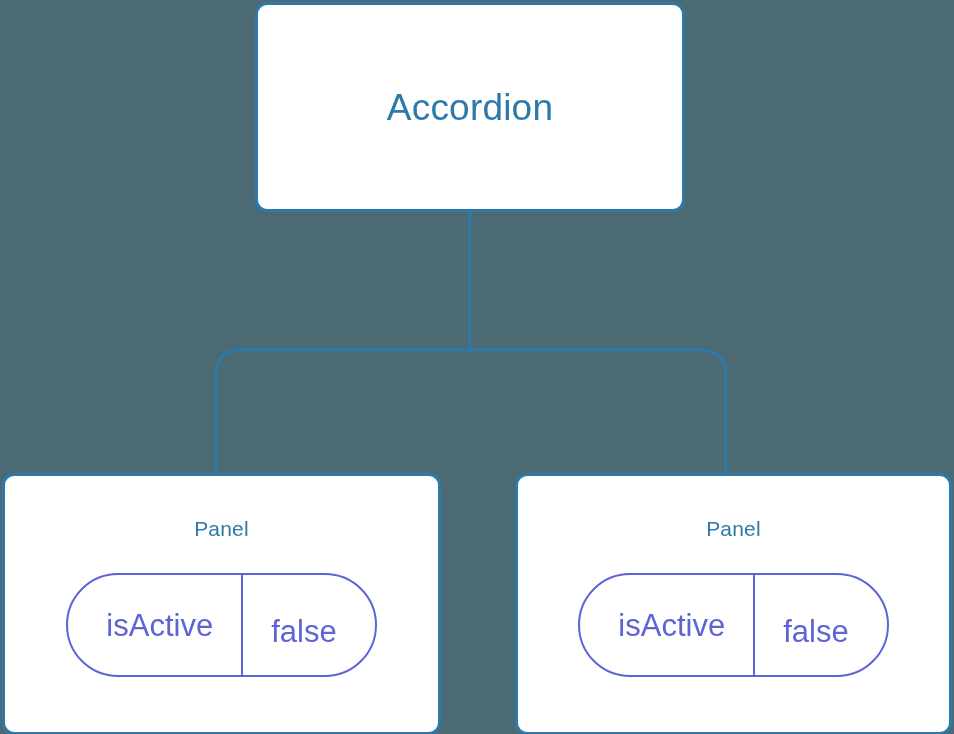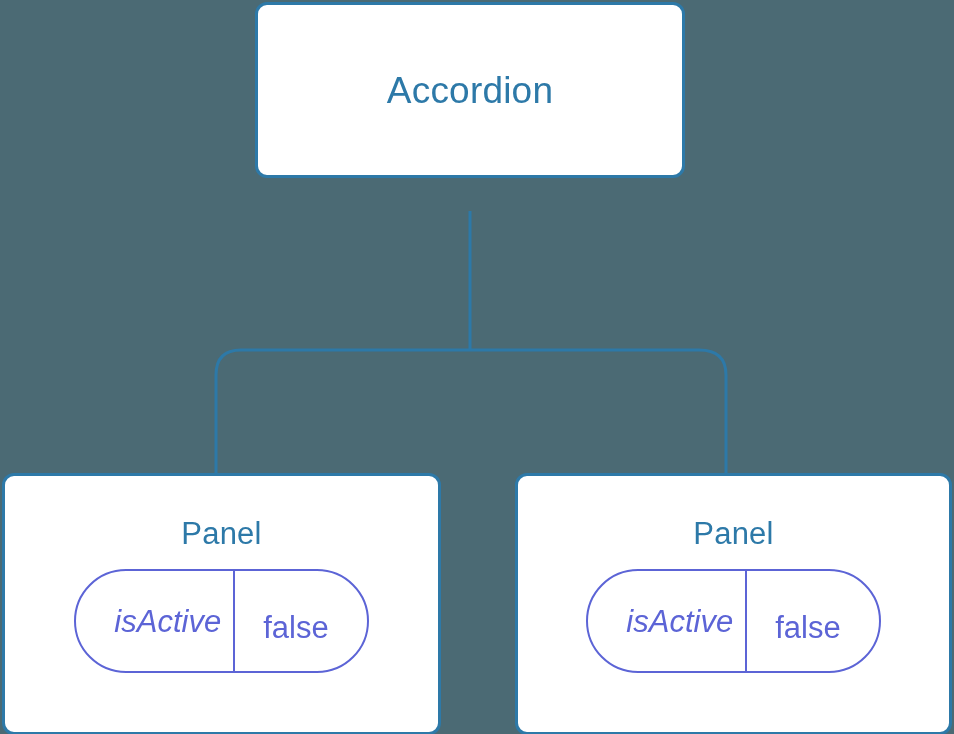--- a/index.html
+++ b/index.html
@@ -48,21 +48,21 @@
     font-weight: 400;
     letter-spacing: 0.2px;
     white-space: nowrap;
   }
 
   
   #node-accordion {
     left: 255px;
     top: 2px;
     width: 430px;
-    height: 176px;
+    height: 210px;
     justify-content: center;
   }
   #node-accordion .node-title {
     font-size: 37px;
     line-height: 1;
   }
 
   
   .node-panel {
     top: 473px;
@@ -71,23 +71,23 @@
   }
   #node-panel-0 {
     left: 2px;
     width: 439px;
   }
   #node-panel-1 {
     left: 515px;
     width: 437px;
   }
   .node-panel .node-title {
-    font-size: 31px;
+    font-size: 21px;
     line-height: 1;
-    margin-bottom: 20px;
+    margin-bottom: 34px;
   }
 
   
   .state-pill {
     display: flex;
     align-items: stretch;
     border: 2px solid #5c64d6;
     border-radius: 999px;
     height: 104px;
     box-sizing: border-box;
@@ -98,22 +98,21 @@
     display: flex;
     align-items: center;
     justify-content: center;
     color: #5c64d6;
     font-size: 31px;
     line-height: 1;
     white-space: nowrap;
     box-sizing: border-box;
   }
   .state-key {
-    padding: 0 12px 0 38px;
-    font-style: italic;
+    padding: 0 28px 0 38px;
   }
   .state-value {
     padding: 12px 38px 0 28px;
     border-left: 2px solid #5c64d6;
   }
 </style>
 </head>
 <body>
 
 <div id="canvas">

